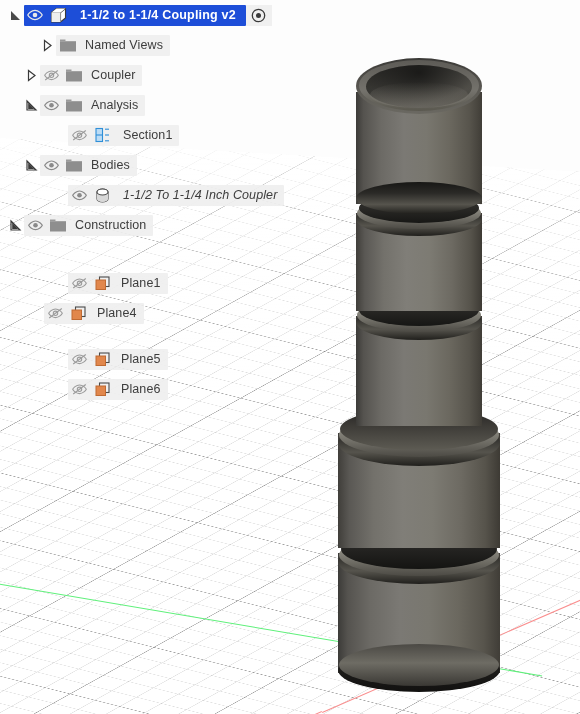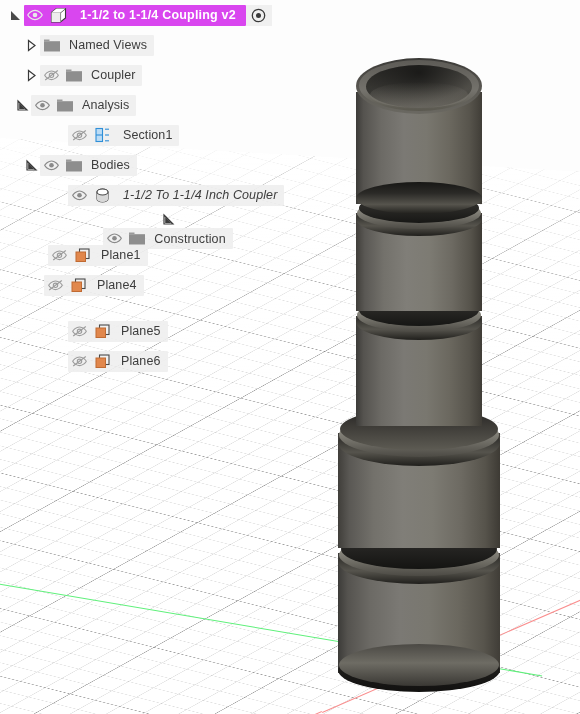--- a/index.html
+++ b/index.html
@@ -62,21 +62,21 @@
   .groove-lip{background:linear-gradient(to bottom,#6f6d66 0%,#8a887f 40%,#4c4a44 100%);}
   .step-top{background:linear-gradient(to bottom,#232220 0%,#3c3a36 40%,#5d5b53 100%);}
   .bottom-cap{background:linear-gradient(to bottom,#2a2926 0%,#1b1a18 60%,#121110 100%);}
 
   
   #browser{position:absolute;left:0;top:0;width:330px;
     font-size:12.5px;color:#3d3d3d;user-select:none;}
   .row{position:relative;height:30px;display:flex;align-items:center;}
   .pill{display:flex;align-items:center;height:21px;
     background:rgba(238,238,238,.90);border-radius:1px;padding-right:7px;}
-  .row.selected .pill{background:#d946ef;color:#ffffff;padding-right:0;}
+  .row.selected .pill{background:#1d4ed8;color:#ffffff;padding-right:0;}
   .arrow{width:18px;height:21px;flex:0 0 18px;display:flex;align-items:center;justify-content:center;}
   .vis{width:22px;height:21px;flex:0 0 22px;display:flex;align-items:center;justify-content:center;}
   .tico{width:24px;height:21px;flex:0 0 24px;display:flex;align-items:center;justify-content:center;}
   .label{padding-left:5px;white-space:nowrap;letter-spacing:.1px;}
   .row.selected .label{padding:0 10px;font-weight:bold;letter-spacing:.2px;}
   .tgt{width:26px;height:21px;flex:0 0 26px;display:flex;align-items:center;justify-content:center;
        background:rgba(238,238,238,.90);}
   svg{display:block;}
 </style>
 </head>
@@ -169,21 +169,21 @@
       </div>
       <div class="tgt">
         <svg width="15" height="15" viewBox="0 0 15 15">
           <circle cx="7.5" cy="7.5" r="6.2" fill="none" stroke="#3a3a3a" stroke-width="1.3"></circle>
           <circle cx="7.5" cy="7.5" r="2.5" fill="#3a3a3a"></circle>
         </svg>
       </div>
     </div>
 
 
-    <div class="row" style="padding-left:22px;">
+    <div class="row" style="padding-left:38px;">
       <div class="arrow">
         <svg width="13" height="13" viewBox="0 0 13 13">
             <path d="M3.5 1.5 L10 6.5 L3.5 11.5 Z" fill="none" stroke="#3a3a3a" stroke-width="1.2"></path>
           </svg>
       </div>
       <div class="pill">
         <div class="tico">
           <svg width="18" height="15" viewBox="0 0 18 15">
             <path d="M1 3 L1 1.5 L6.5 1.5 L6.5 3 Z" fill="#9a9a9a"></path>
             <path d="M1 3.2 L17 3.2 L17 13.5 L1 13.5 Z" fill="#8e8e8e"></path>
@@ -210,21 +210,21 @@
         <div class="tico">
           <svg width="18" height="15" viewBox="0 0 18 15">
             <path d="M1 3 L1 1.5 L6.5 1.5 L6.5 3 Z" fill="#9a9a9a"></path>
             <path d="M1 3.2 L17 3.2 L17 13.5 L1 13.5 Z" fill="#8e8e8e"></path>
           </svg>
         </div>
         <div class="label">Coupler</div>
       </div>
     </div>
 
-    <div class="row" style="padding-left:13px;">
+    <div class="row" style="padding-left:22px;">
       <div class="arrow">
         <svg width="13" height="13" viewBox="0 0 13 13">
             <path d="M2 2 L11 11 L2 11 Z" fill="none" stroke="#3a3a3a" stroke-width="1.2"></path>
             <path d="M3.2 3.8 L9.3 10 L3.2 10 Z" fill="#3a3a3a"></path>
           </svg>
       </div>
       <div class="pill">
         <div class="vis">
           <svg width="17" height="13" viewBox="0 0 17 13">
             <path d="M8.5 2C5 2 2.3 5 1.7 6.3 2.3 7.6 5 10.6 8.5 10.6S14.7 7.6 15.3 6.3C14.7 5 12 2 8.5 2z" fill="none" stroke="#8a8a8a" stroke-width="1.2"></path>
@@ -299,21 +299,21 @@
           <svg width="17" height="17" viewBox="0 0 17 17">
             <rect x="3" y="2" width="11" height="13" rx="5.5" ry="3" fill="#ffffff" stroke="#4a4a4a" stroke-width="1.1"></rect>
             <path d="M3 5 A5.5 3 0 0 0 14 5 L14 12 A5.5 3 0 0 1 3 12 Z" fill="#d8d8d8" stroke="none"></path>
             <ellipse cx="8.5" cy="5" rx="5.5" ry="3" fill="#ffffff" stroke="#4a4a4a" stroke-width="1.1"></ellipse>
           </svg>
         </div>
         <div class="label" style="padding-left:9px;">1-1/2 To 1-1/4 Inch Coupler</div>
       </div>
     </div>
 
-    <div class="row" style="padding-left:6px;flex-direction:column;">
+    <div class="row" style="padding-left:6px;">
       <div class="arrow">
         <svg width="13" height="13" viewBox="0 0 13 13">
             <path d="M2 2 L11 11 L2 11 Z" fill="none" stroke="#3a3a3a" stroke-width="1.2"></path>
             <path d="M3.2 3.8 L9.3 10 L3.2 10 Z" fill="#3a3a3a"></path>
           </svg>
       </div>
       <div class="pill">
         <div class="vis">
           <svg width="17" height="13" viewBox="0 0 17 13">
             <path d="M8.5 2C5 2 2.3 5 1.7 6.3 2.3 7.6 5 10.6 8.5 10.6S14.7 7.6 15.3 6.3C14.7 5 12 2 8.5 2z" fill="none" stroke="#8a8a8a" stroke-width="1.2"></path>
@@ -323,21 +323,21 @@
         <div class="tico">
           <svg width="18" height="15" viewBox="0 0 18 15">
             <path d="M1 3 L1 1.5 L6.5 1.5 L6.5 3 Z" fill="#9a9a9a"></path>
             <path d="M1 3.2 L17 3.2 L17 13.5 L1 13.5 Z" fill="#8e8e8e"></path>
           </svg>
         </div>
         <div class="label">Construction</div>
       </div>
     </div>
 
-    <div class="row" style="padding-left:48px;">
+    <div class="row" style="padding-left:68px;margin-top:28px;">
       <div class="pill">
         <div class="vis">
           <svg width="17" height="13" viewBox="0 0 17 13">
             <path d="M8.5 2C5 2 2.3 5 1.7 6.3 2.3 7.6 5 10.6 8.5 10.6S14.7 7.6 15.3 6.3C14.7 5 12 2 8.5 2z" fill="none" stroke="#9c9c9c" stroke-width="1.1"></path>
             <circle cx="8.5" cy="6.3" r="2.2" fill="none" stroke="#9c9c9c" stroke-width="1.1"></circle>
             <line x1="2.2" y1="11" x2="14.8" y2="1.6" stroke="#9c9c9c" stroke-width="1.2"></line>
           </svg>
         </div>
         <div class="tico">
           <svg width="17" height="17" viewBox="0 0 17 17">

